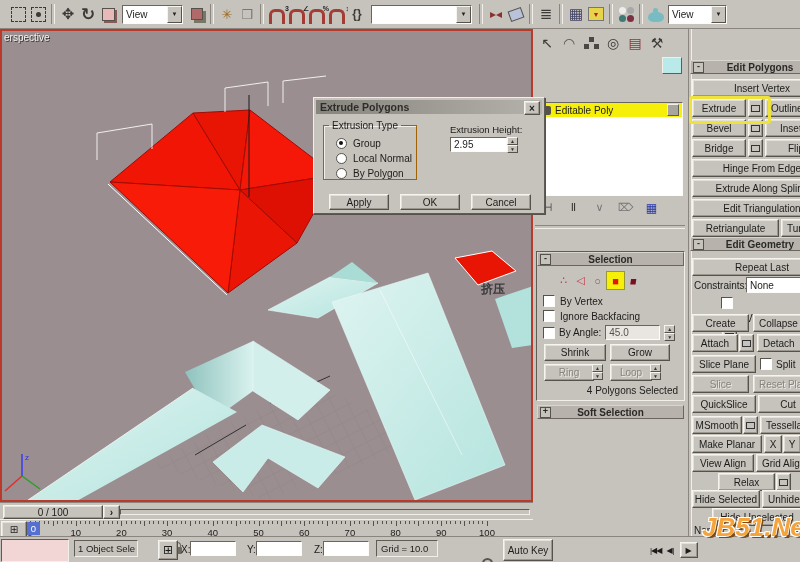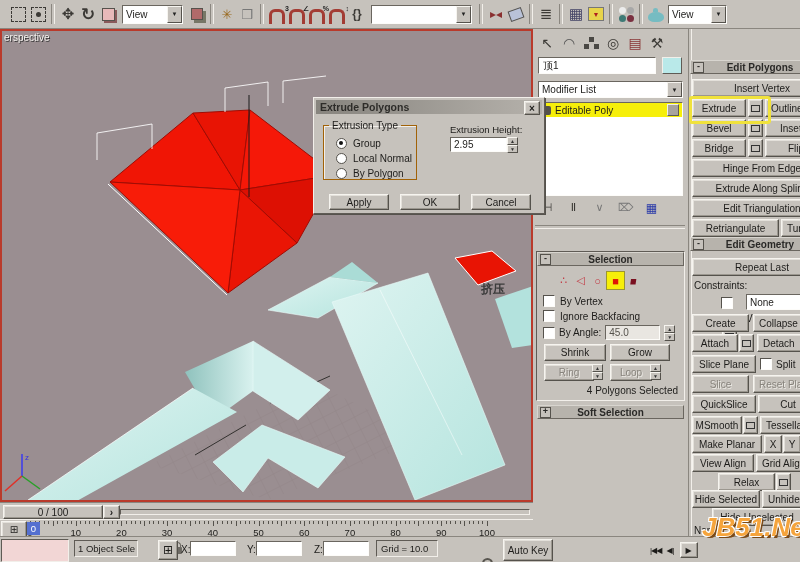--- a/index.html
+++ b/index.html
@@ -217,29 +217,22 @@
       <span class="ticon" style="width:18px">↖</span>
       <span class="ticon" style="width:18px;color:#555">◠</span>
       <span class="ticon" style="width:18px">
           <span class="hier"></span>
         </span>
       <span class="ticon" style="width:18px">◎</span>
       <span class="ticon" style="width:18px;color:#833">▤</span>
       <span class="ticon" style="width:18px">⚒</span>
     </div>
 
-    <div class="abs field" style="left:5px;top:28px;width:118px;height:17px;display:flex;align-items:center;padding-left:4px;box-sizing:border-box;">
-      <span>顶1</span>
-    </div>
     <div class="abs raised" style="left:129px;top:28px;width:20px;height:17px;background:#b9e9e9;box-sizing:border-box;"></div>
 
-    <div class="abs dd" style="left:5px;top:52px;width:145px;height:17px;box-sizing:border-box;">
-      <span>Modifier List</span>
-      <span class="arrow">▼</span>
-    </div>
 
     <div class="abs field" style="left:5px;top:73px;width:145px;height:94px;box-sizing:border-box;">
       <div style="height:14px;background:var(--highlight-yellow);display:flex;align-items:center;padding:0 3px;">
         <span style="width:9px;height:9px;background:#55524c;border-radius:2px;margin-right:4px;"></span>
         <span style="flex:1">Editable Poly</span>
         <span class="raised" style="width:10px;height:10px;background:#a8a49e;"></span>
       </div>
     </div>
 
     <div class="abs" style="left:6px;top:170px;display:flex;gap:9px;">

